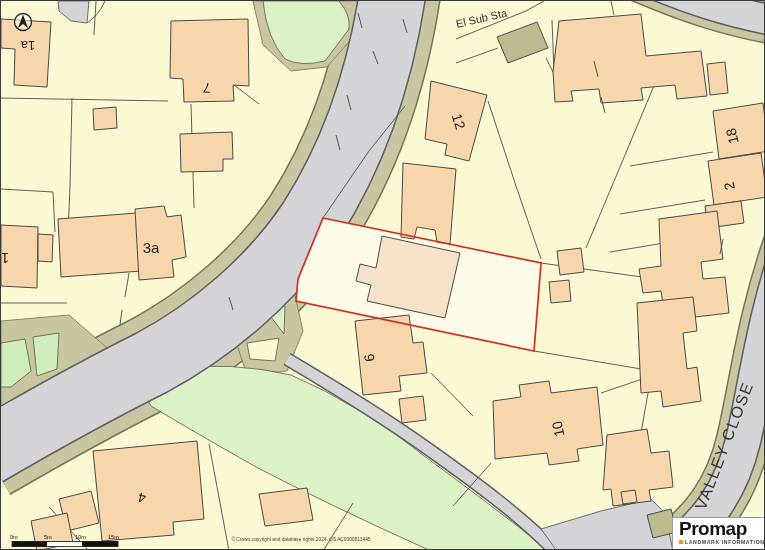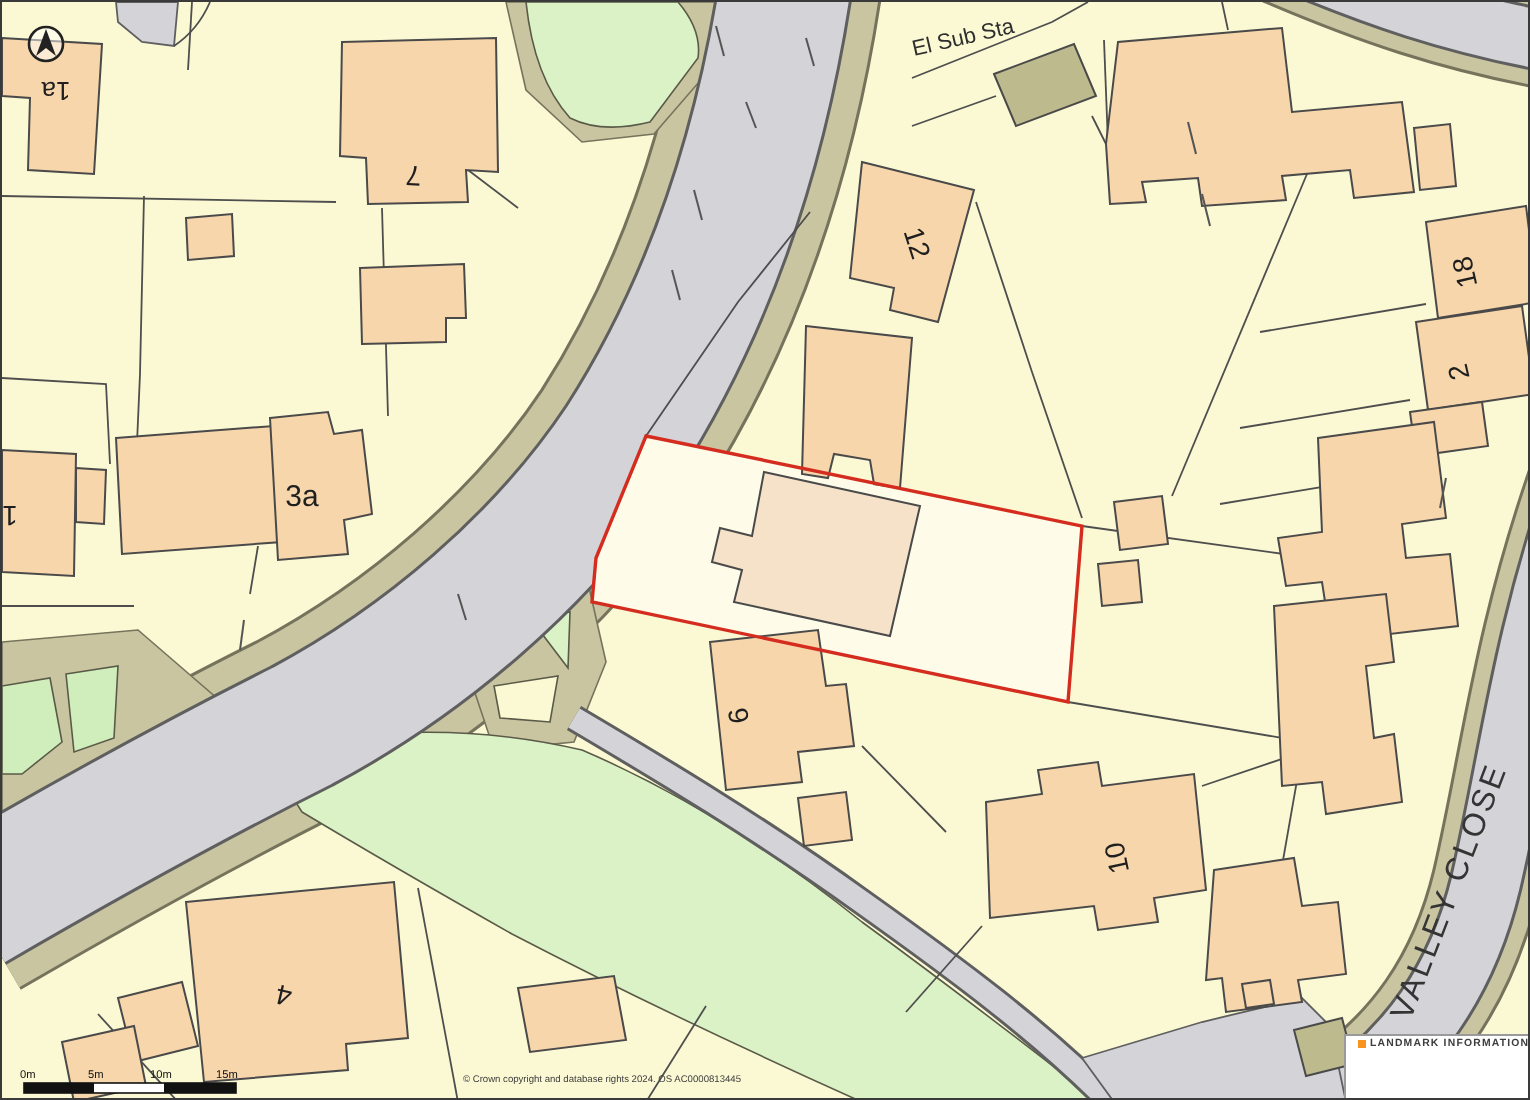--- a/index.html
+++ b/index.html
@@ -176,18 +176,19 @@
     <text class="scale-label" x="107" y="538">15m</text>
     <rect x="11" y="540.5" width="106" height="5" fill="#ffffff" stroke="#111" stroke-width="0.8"></rect>
     <rect x="11" y="540.5" width="35" height="5" fill="#111"></rect>
     <rect x="81" y="540.5" width="36" height="5" fill="#111"></rect>
   </g>
 
   <text class="copyright" x="300" y="540" text-anchor="middle">© Crown copyright and database rights 2024. OS AC0000813445</text>
 </svg>
 
   <div class="promap-box">
+    <div class="promap-word">Promap</div>
     <div class="promap-sub">
       <span class="promap-dot"></span>
       <span class="promap-tag">LANDMARK INFORMATION</span>
     </div>
   </div>
 </div>
 
 </body></html>

